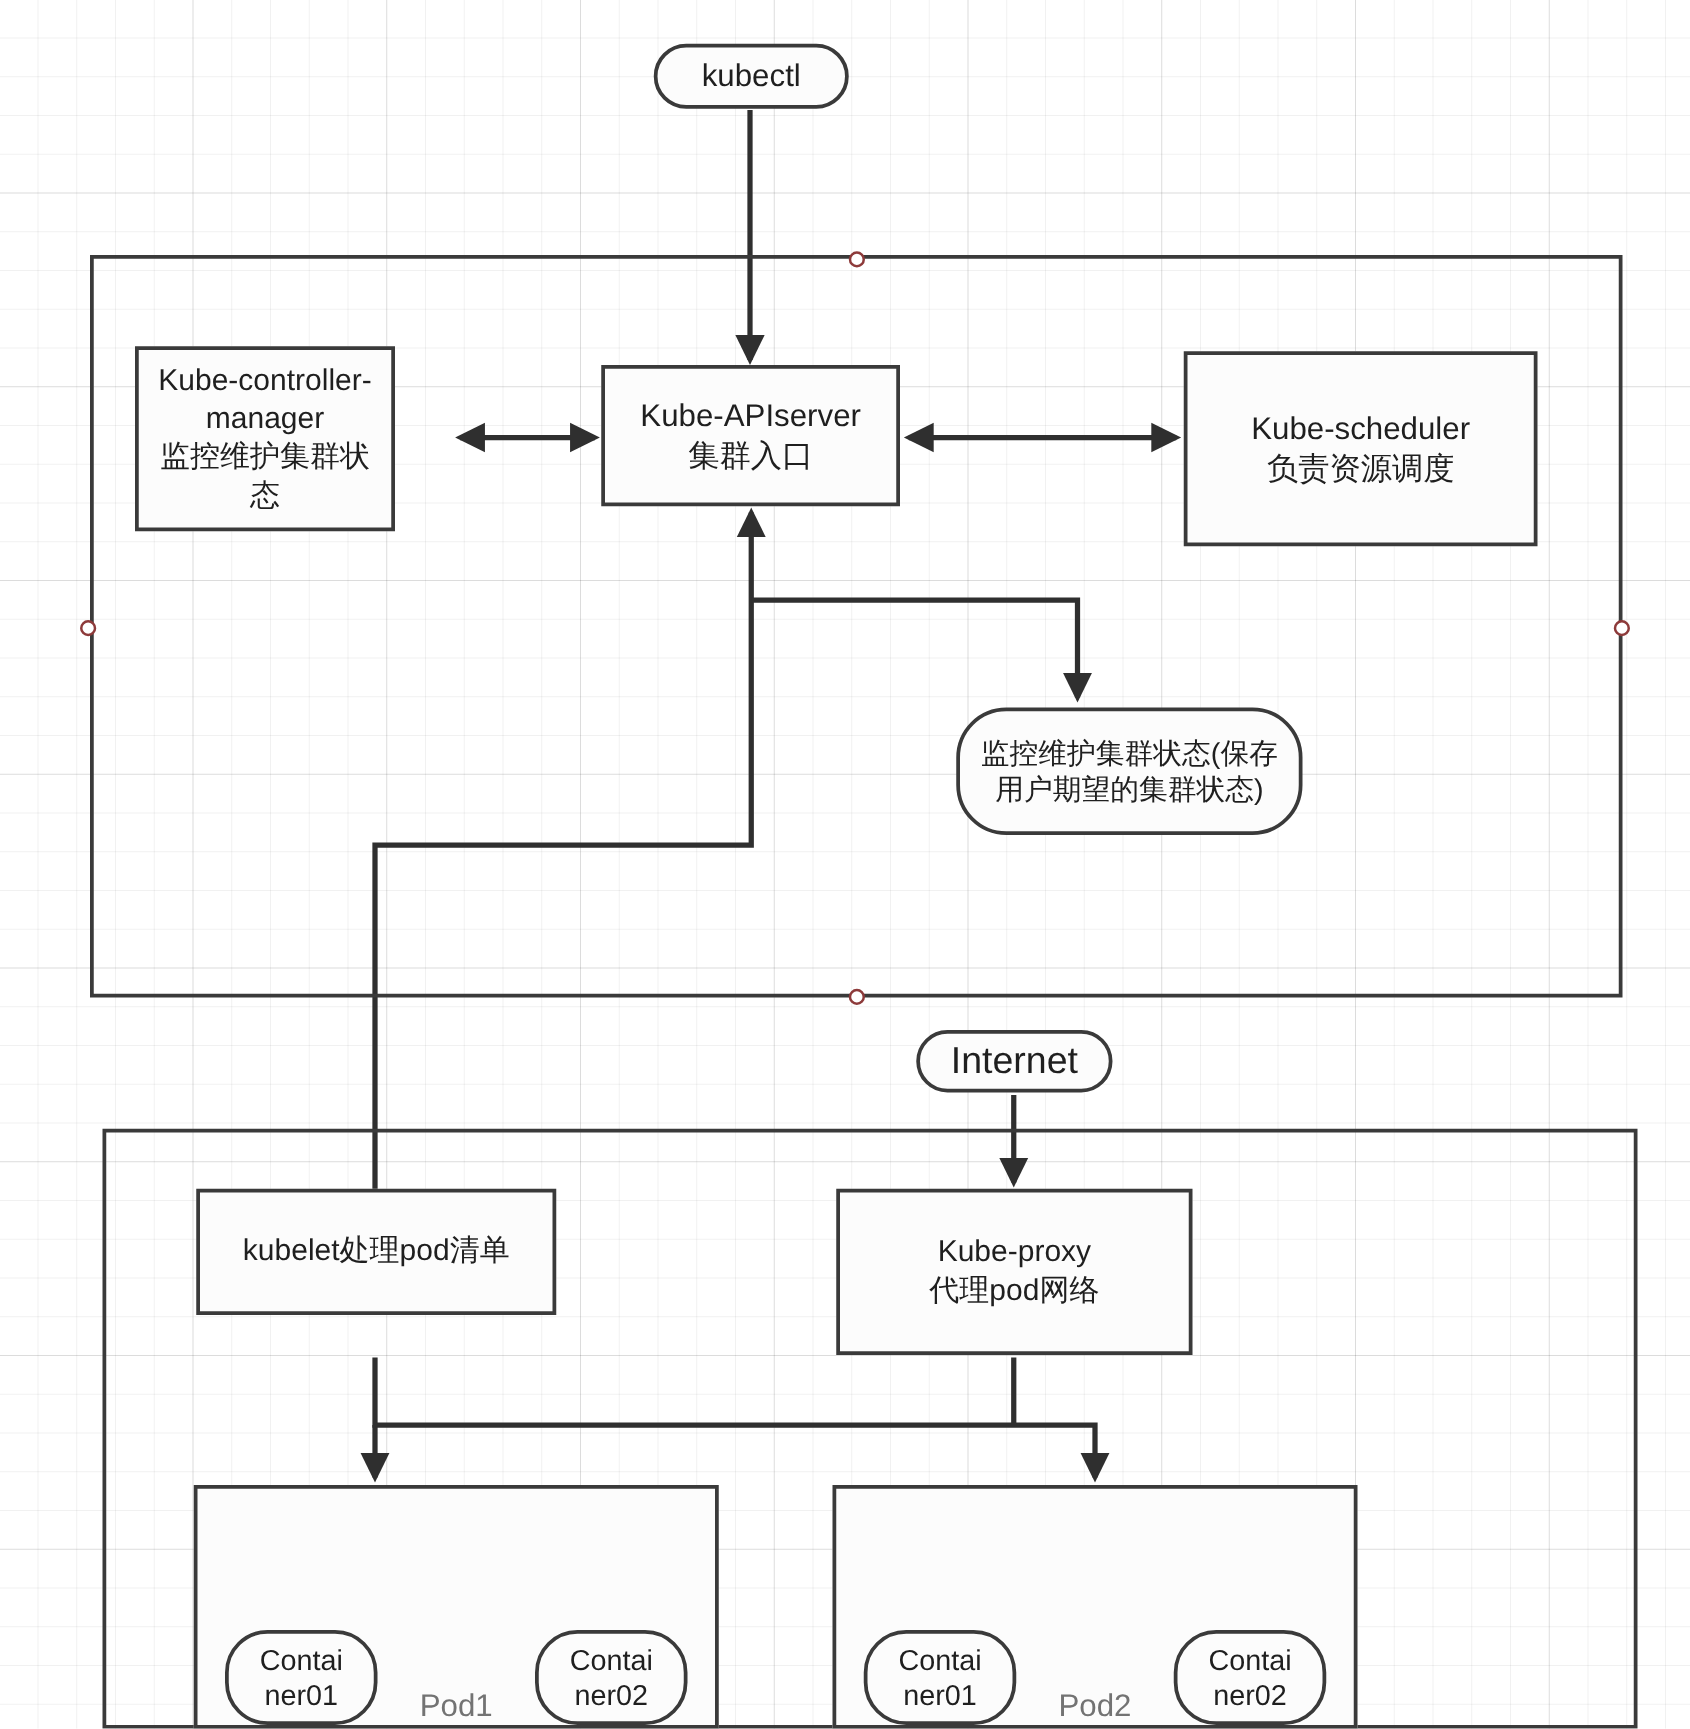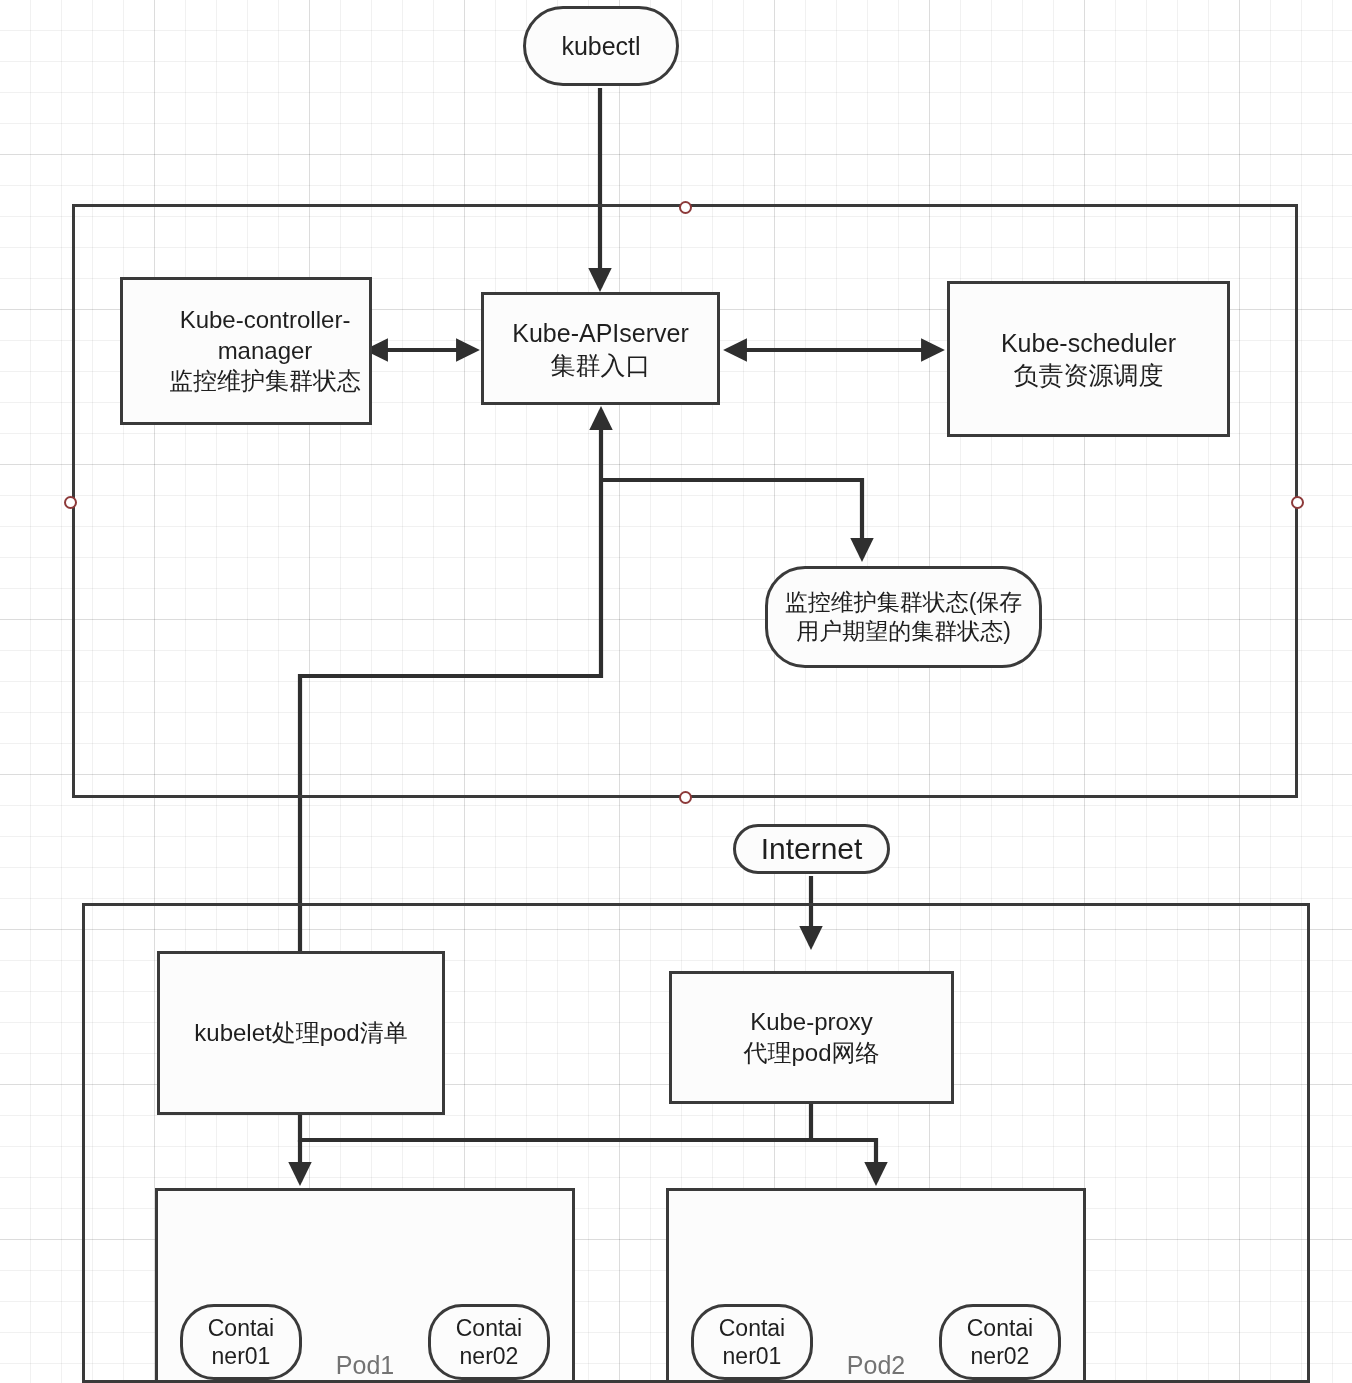--- a/index.html
+++ b/index.html
@@ -42,30 +42,30 @@
     color: #1f1f1f;
     line-height: 1.28;
     z-index: 3;
   }
   .node.rect   { border-width: 3px; }
   .node.group  { border-width: 3px; background: transparent; }
   .node.pill   { border-radius: 999px; border-width: 3px; }
   .node-label  { white-space: pre-line; padding: 2px 8px; }
 
   
-  #node-kubectl      { left: 523px; top: 6px;   width: 156px; height: 80px;  font-size: 25px; }
+  #node-kubectl      { left: 523px; top: 35px;   width: 156px; height: 52px;  font-size: 25px; }
   #group-master      { left: 72px;  top: 204px;  width: 1226px; height: 594px; }
-  #node-controller   { left: 120px; top: 277px;  width: 252px; height: 148px; font-size: 24px; justify-content: flex-end; }
+  #node-controller   { left: 108px; top: 277px;  width: 208px; height: 148px; font-size: 24px; }
   #node-apiserver    { left: 481px; top: 292px;  width: 239px; height: 113px; font-size: 25px; }
   #node-scheduler    { left: 947px; top: 281px;  width: 283px; height: 156px; font-size: 25px; }
   #node-etcd         { left: 765px; top: 566px;  width: 277px; height: 102px; font-size: 23px; border-radius: 40px; }
   #node-internet     { left: 733px; top: 824px;  width: 157px; height: 50px;  font-size: 30px; border-radius: 999px; }
   #group-node        { left: 82px;  top: 903px;  width: 1228px; height: 480px; }
-  #node-kubelet      { left: 157px; top: 951px;  width: 288px; height: 164px; font-size: 24px; }
-  #node-kubeproxy    { left: 669px; top: 971px;  width: 285px; height: 133px; font-size: 24px; }
+  #node-kubelet      { left: 157px; top: 951px;  width: 288px; height: 101px; font-size: 24px; }
+  #node-kubeproxy    { left: 669px; top: 951px;  width: 285px; height: 133px; font-size: 24px; }
   #pod1              { left: 155px; top: 1188px; width: 420px; height: 195px; }
   #pod2              { left: 666px; top: 1188px; width: 420px; height: 195px; }
   .pod {
     position: absolute;
     box-sizing: border-box;
     border: 3px solid #3a3a3a;
     background: #fcfcfc;
     z-index: 3;
     display: flex;
     align-items: flex-end;

